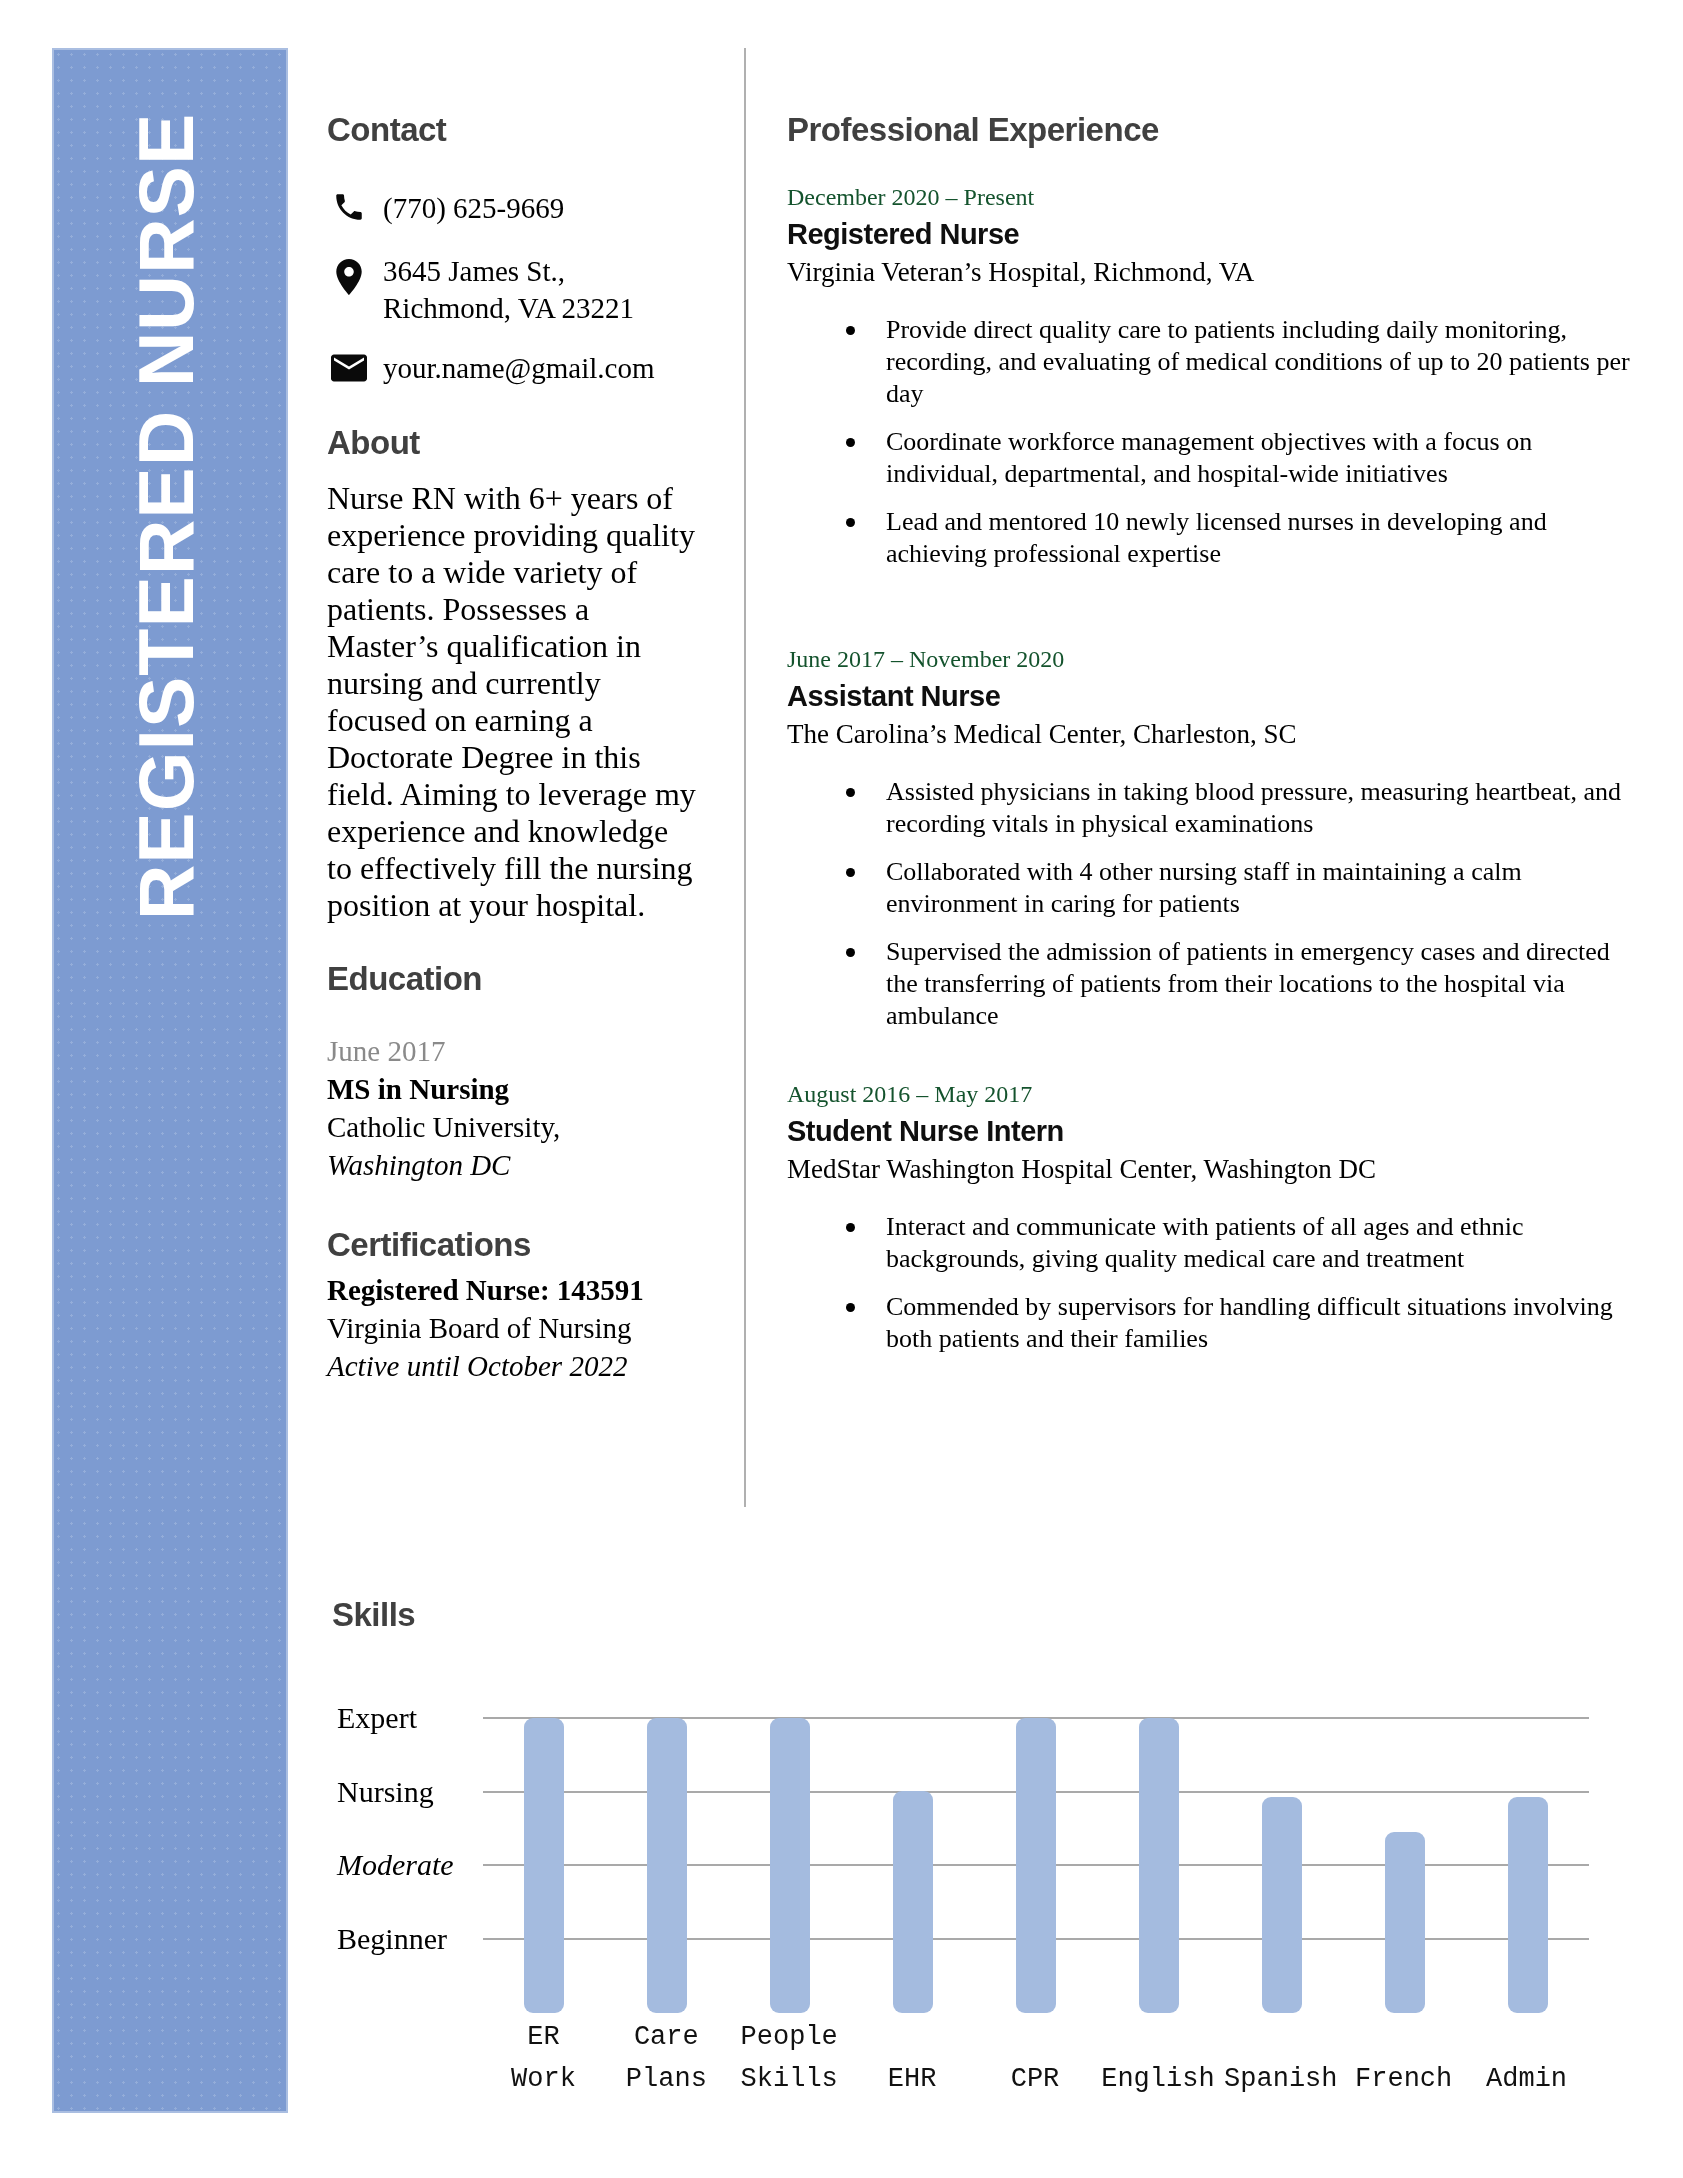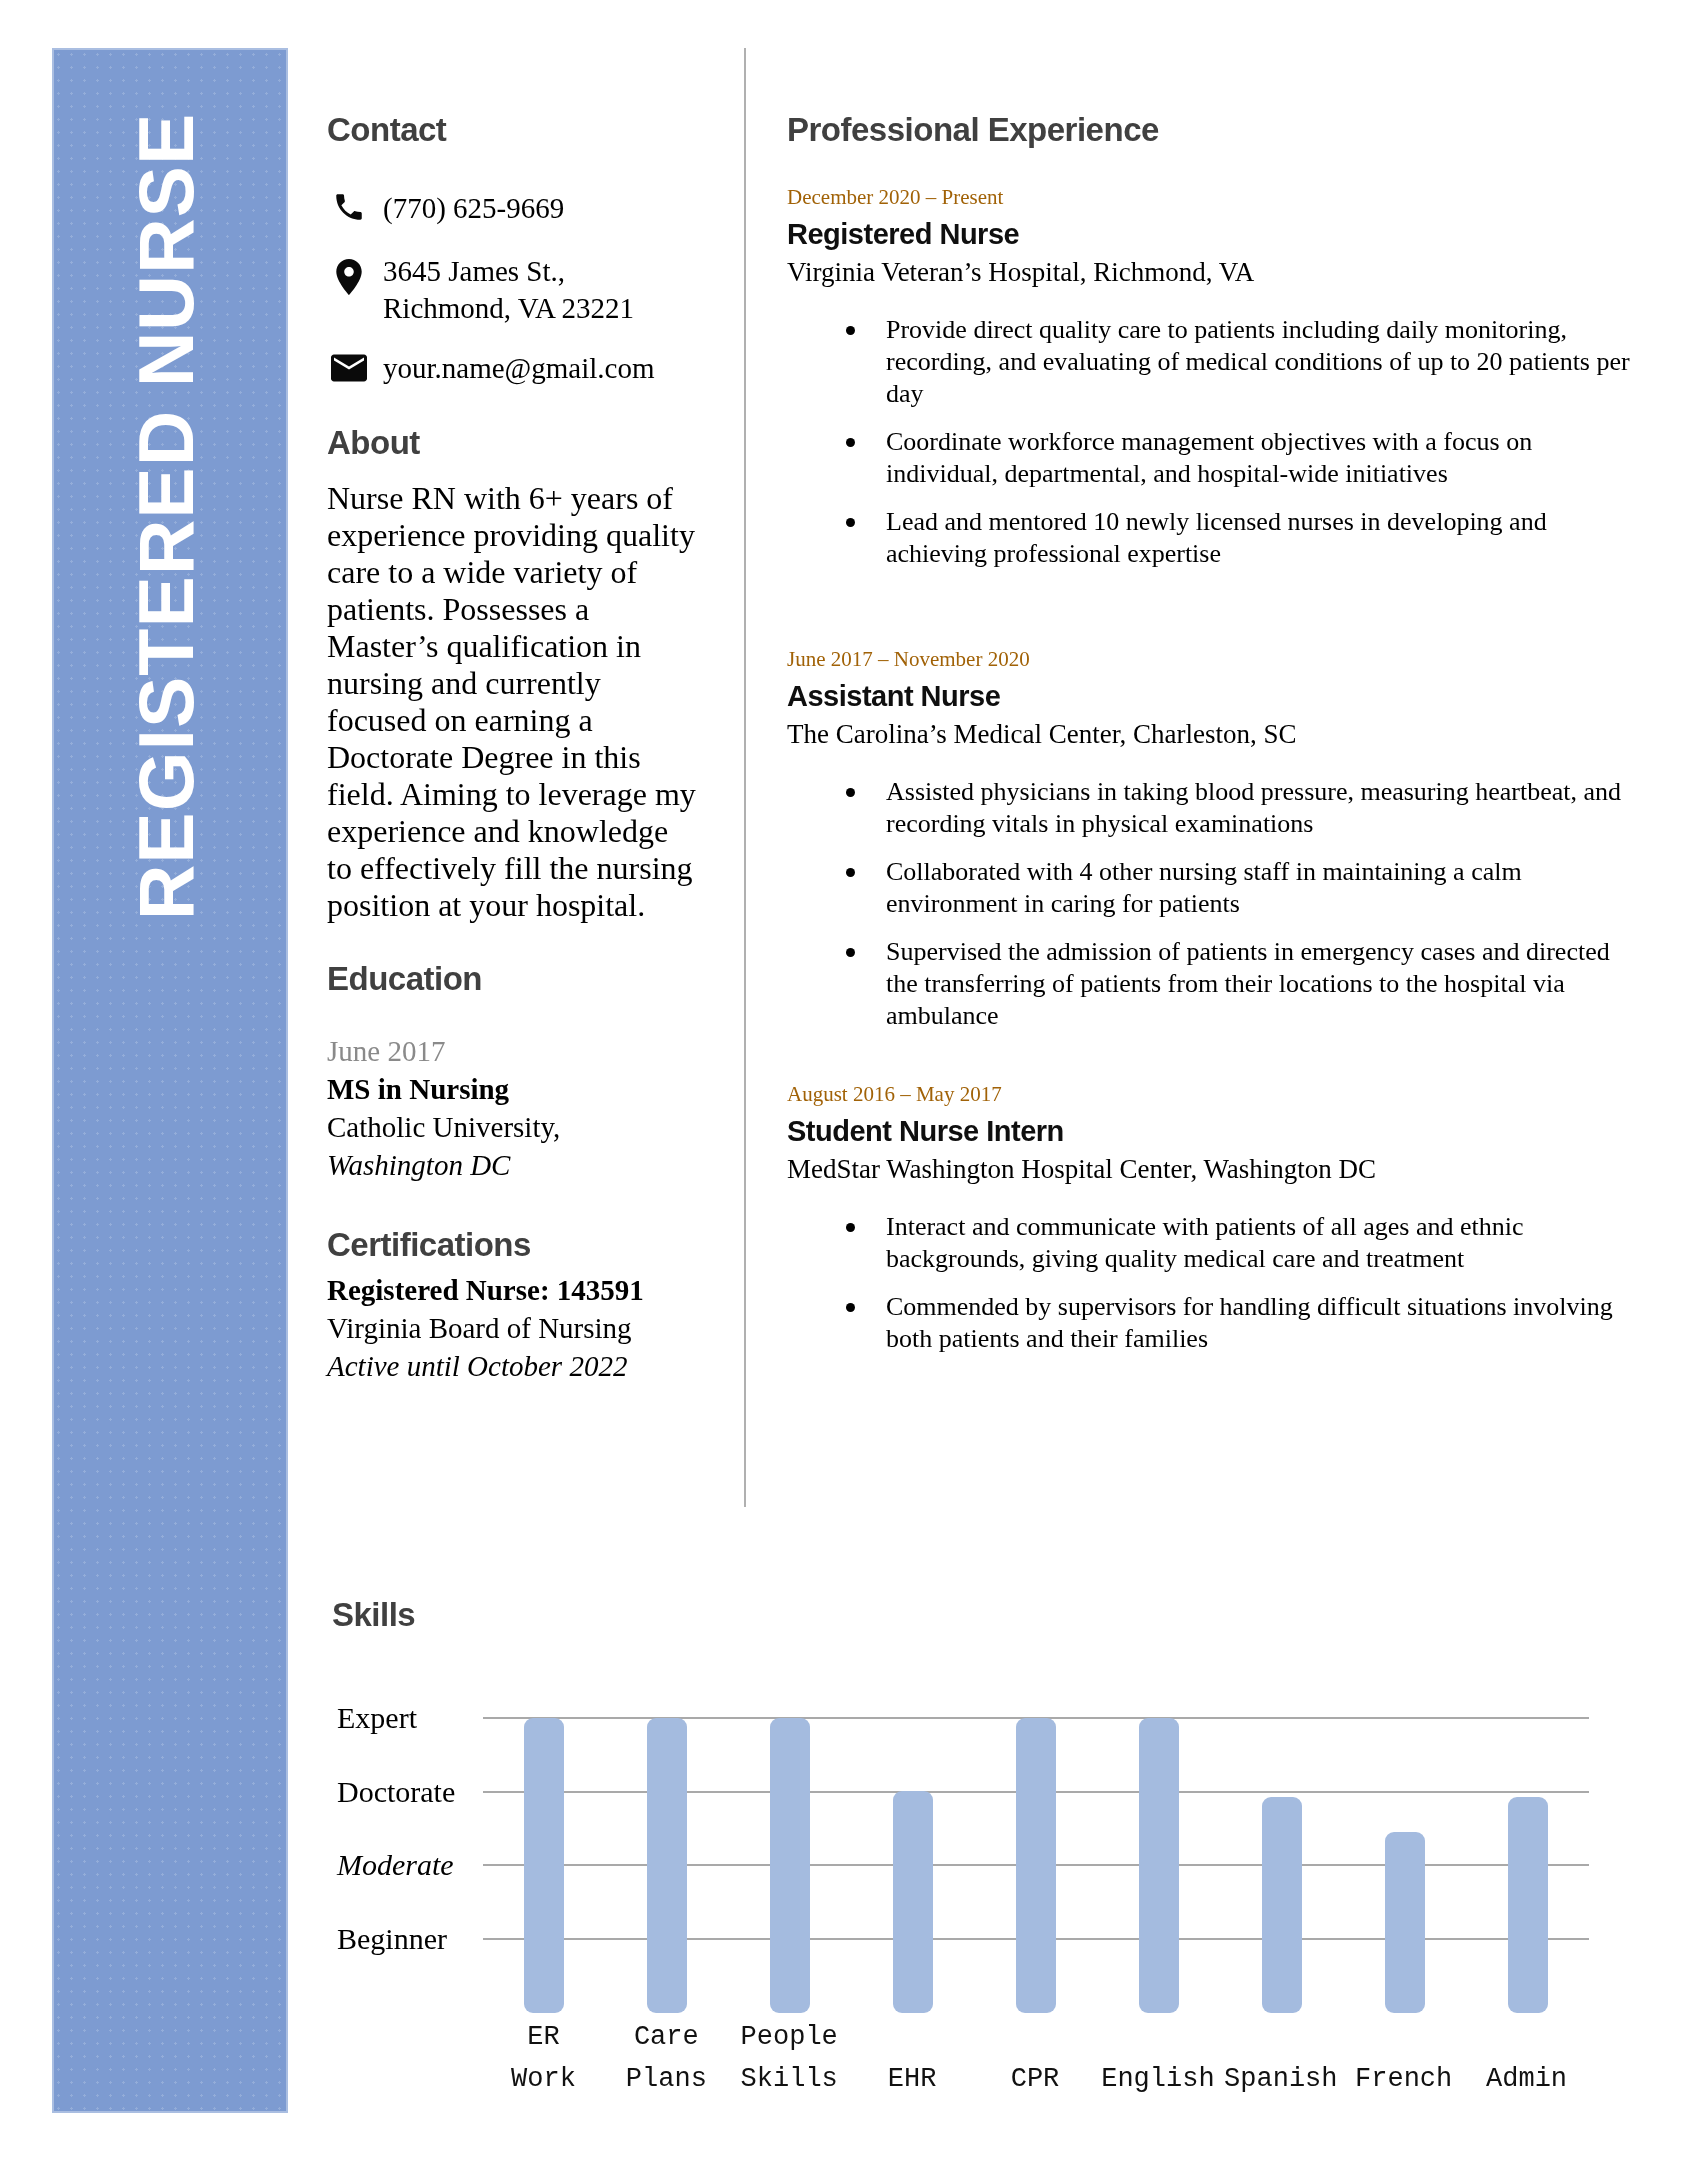--- a/index.html
+++ b/index.html
@@ -24,21 +24,21 @@
   .contact-row{position:absolute;left:331px;display:flex;align-items:flex-start;}
   .contact-icon{width:36px;margin-right:16px;flex:0 0 36px;display:flex;justify-content:center;}
   .contact-text{font-size:29px;line-height:37px;color:#000;}
   .about-text{position:absolute;left:327px;top:480px;width:374px;font-size:32px;line-height:37px;}
   .block{position:absolute;left:327px;font-size:29px;line-height:38px;}
   .gray{color:#8A8A8A;}
   .bold{font-weight:bold;}
   .italic{font-style:italic;}
   
   .job{position:absolute;left:787px;width:851px;}
-  .job-date{font-size:21px;line-height:34px;color:#a16207;}
+  .job-date{font-size:24px;line-height:34px;color:#14532d;}
   .job-title{font-family:"Liberation Sans", sans-serif;font-weight:bold;font-size:29px;
              line-height:40px;color:#0F0F0F;letter-spacing:-0.5px;}
   .job-company{font-size:27px;line-height:36px;color:#000;}
   .job ul{list-style:none;margin:24px 0 0 0;padding:0;}
   .job li{position:relative;padding-left:99px;font-size:26px;line-height:32px;
           margin-bottom:16px;color:#000;}
   .job li::before{content:"";position:absolute;left:59px;top:12px;width:9px;height:9px;
           border-radius:50%;background:#000;}
   
   .chart{position:absolute;left:337px;top:1697px;width:1251px;height:316px;}
@@ -150,21 +150,21 @@
       <li>Interact and communicate with patients of all ages and ethnic backgrounds, giving quality medical care and treatment</li>
       <li>Commended by supervisors for handling difficult situations involving both patients and their families</li>
     </ul>
   </div>
 
   <div class="heading" style="left:332px;top:1596px;">Skills</div>
 
   <div class="chart" id="chart">
     <div id="ylabels">
         <div class="ylabel" style="top: 5px;">Expert</div>
-        <div class="ylabel" style="top: 79px;">Doctorate</div>
+        <div class="ylabel" style="top: 79px;">Nursing</div>
         <div class="ylabel" style="top: 152px; font-style: italic;">Moderate</div>
         <div class="ylabel" style="top: 226px;">Beginner</div>
       </div>
     <div class="plot" id="plot">
         <div class="gridline" style="top: 20px;"></div>
         <div class="gridline" style="top: 94px;"></div>
         <div class="gridline" style="top: 167px;"></div>
         <div class="gridline" style="top: 241px;"></div>
         <div class="bars">
           <div class="bar-slot">

